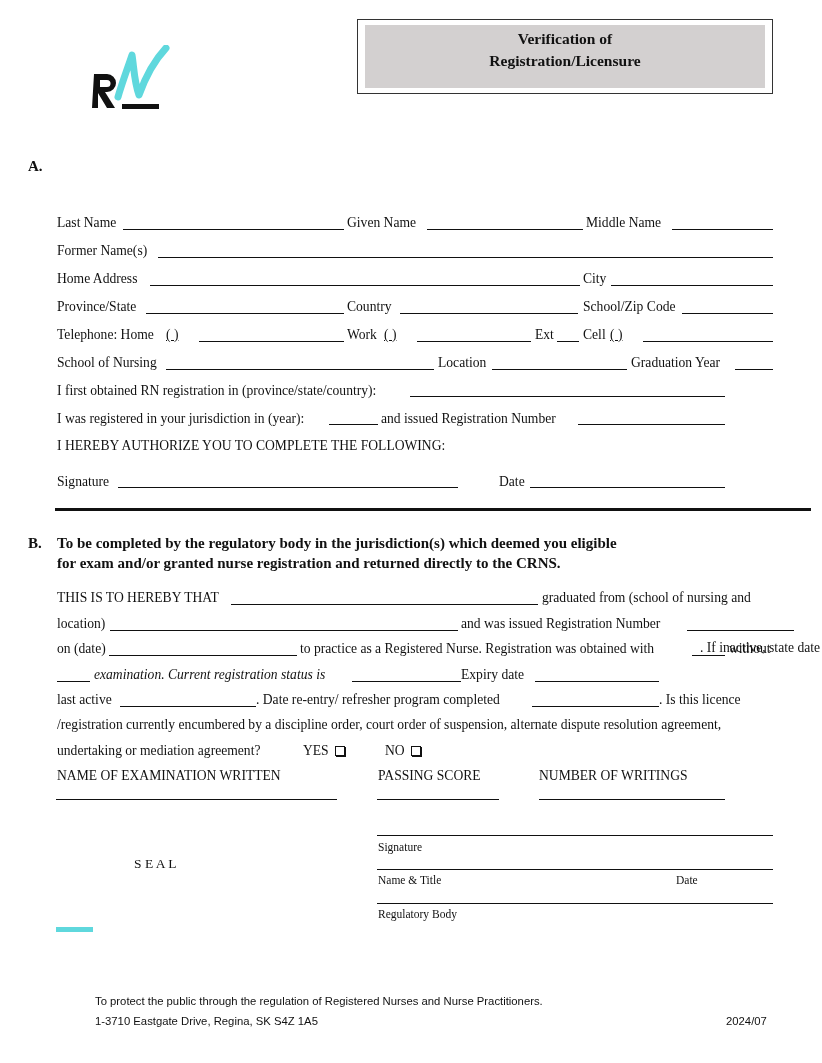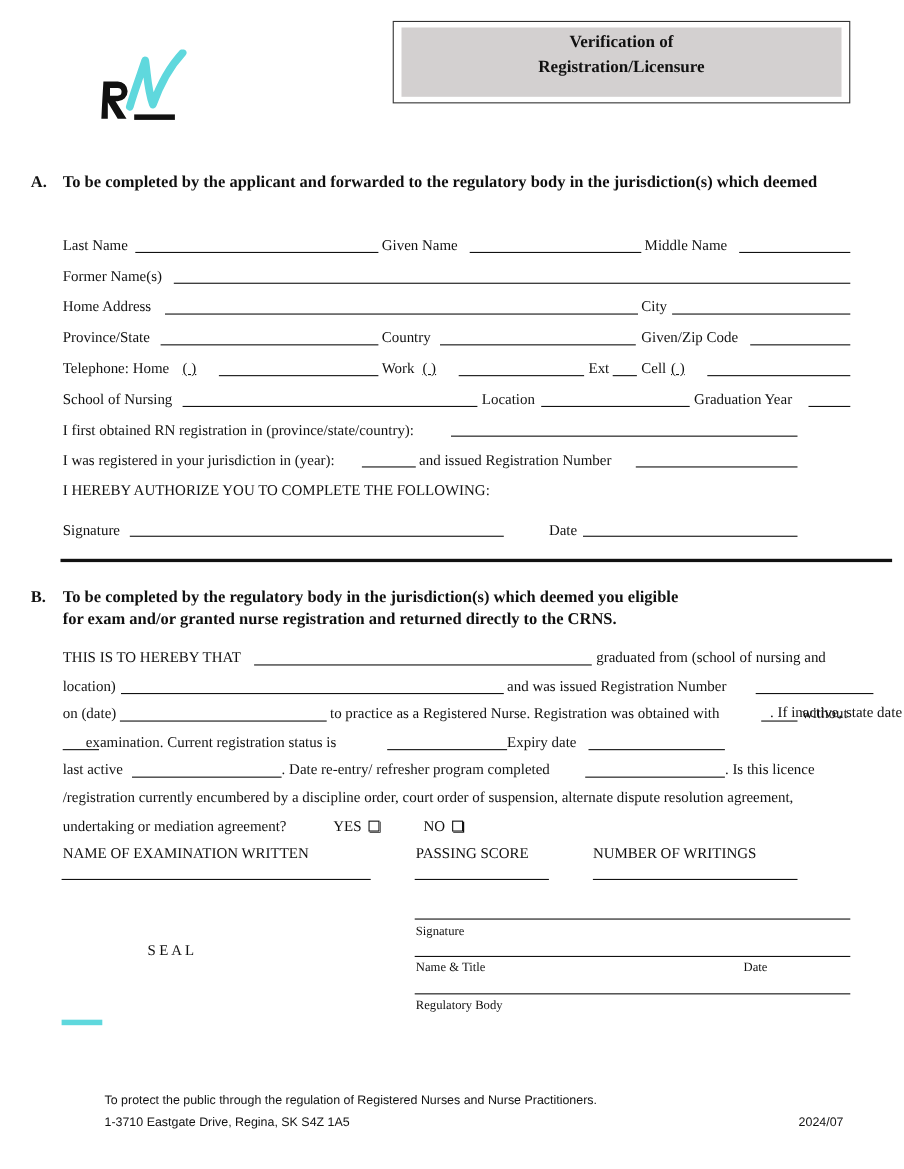--- a/index.html
+++ b/index.html
@@ -39,21 +39,20 @@
 
 <div class="title-box">
   <div class="title-inner">
     <div>Verification of</div>
     <div>Registration/Licensure</div>
   </div>
 </div>
 
 <div class="section-head" style="left:28px;top:156px;">A.</div>
 <div class="section-head" style="left:57px;top:156px;">
-  <div>To be completed by the applicant and forwarded to the regulatory body in the jurisdiction(s) which deemed</div>
 </div>
 
 <span class="abs" style="left:57px;top:215px;">Last Name</span>
 <div class="ln" style="left:123px;top:229px;width:221px;"></div>
 <span class="abs" style="left:347px;top:215px;">Given Name</span>
 <div class="ln" style="left:427px;top:229px;width:156px;"></div>
 <span class="abs" style="left:586px;top:215px;">Middle Name</span>
 <div class="ln" style="left:672px;top:229px;width:101px;"></div>
 
 <span class="abs" style="left:57px;top:243px;">Former Name(s)</span>
@@ -61,21 +60,21 @@
 
 <span class="abs" style="left:57px;top:271px;">Home Address</span>
 <div class="ln" style="left:150px;top:285px;width:430px;"></div>
 <span class="abs" style="left:583px;top:271px;">City</span>
 <div class="ln" style="left:611px;top:285px;width:162px;"></div>
 
 <span class="abs" style="left:57px;top:299px;">Province/State</span>
 <div class="ln" style="left:146px;top:313px;width:198px;"></div>
 <span class="abs" style="left:347px;top:299px;">Country</span>
 <div class="ln" style="left:400px;top:313px;width:178px;"></div>
-<span class="abs" style="left:583px;top:299px;">Given/Zip Code</span>
+<span class="abs" style="left:583px;top:299px;">School/Zip Code</span>
 <div class="ln" style="left:682px;top:313px;width:91px;"></div>
 
 <span class="abs" style="left:57px;top:327px;">Telephone: Home</span>
 <span class="abs u" style="left:166px;top:327px;">(       )</span>
 <div class="ln" style="left:199px;top:341px;width:145px;"></div>
 <span class="abs" style="left:347px;top:327px;">Work</span>
 <span class="abs u" style="left:384px;top:327px;">(       )</span>
 <div class="ln" style="left:417px;top:341px;width:114px;"></div>
 <span class="abs" style="left:535px;top:327px;">Ext</span>
 <div class="ln" style="left:557px;top:341px;width:22px;"></div>
@@ -122,21 +121,21 @@
 <span class="abs" style="left:461px;top:616px;">and was issued Registration Number</span>
 <div class="ln" style="left:687px;top:630px;width:107px;"></div>
 
 <span class="abs" style="left:57px;top:641px;">on (date)</span>
 <div class="ln" style="left:109px;top:655px;width:188px;"></div>
 <span class="abs" style="left:300px;top:641px;">to practice as a Registered Nurse. Registration was obtained with</span>
 <div class="ln" style="left:692px;top:655px;width:33px;"></div>
 <span class="abs" style="left:729px;top:641px;">without</span>
 
 <div class="ln" style="left:57px;top:681px;width:33px;"></div>
-<span class="abs" style="left:78px;top:667px;">examination.  Current registration status is</span>
+<span class="abs" style="left:94px;top:667px;font-style:italic;">examination.  Current registration status is</span>
 <div class="ln" style="left:352px;top:681px;width:109px;"></div>
 <span class="abs" style="left:461px;top:667px;">Expiry date</span>
 <div class="ln" style="left:535px;top:681px;width:124px;"></div>
 <span class="abs" style="left:659px;top:640px;margin-left:41px;">.  If inactive, state date</span>
 
 <span class="abs" style="left:57px;top:692px;">last active</span>
 <div class="ln" style="left:120px;top:706px;width:136px;"></div>
 <span class="abs" style="left:256px;top:692px;">.  Date re-entry/ refresher program completed</span>
 <div class="ln" style="left:532px;top:706px;width:127px;"></div>
 <span class="abs" style="left:659px;top:692px;">.  Is this licence</span>

